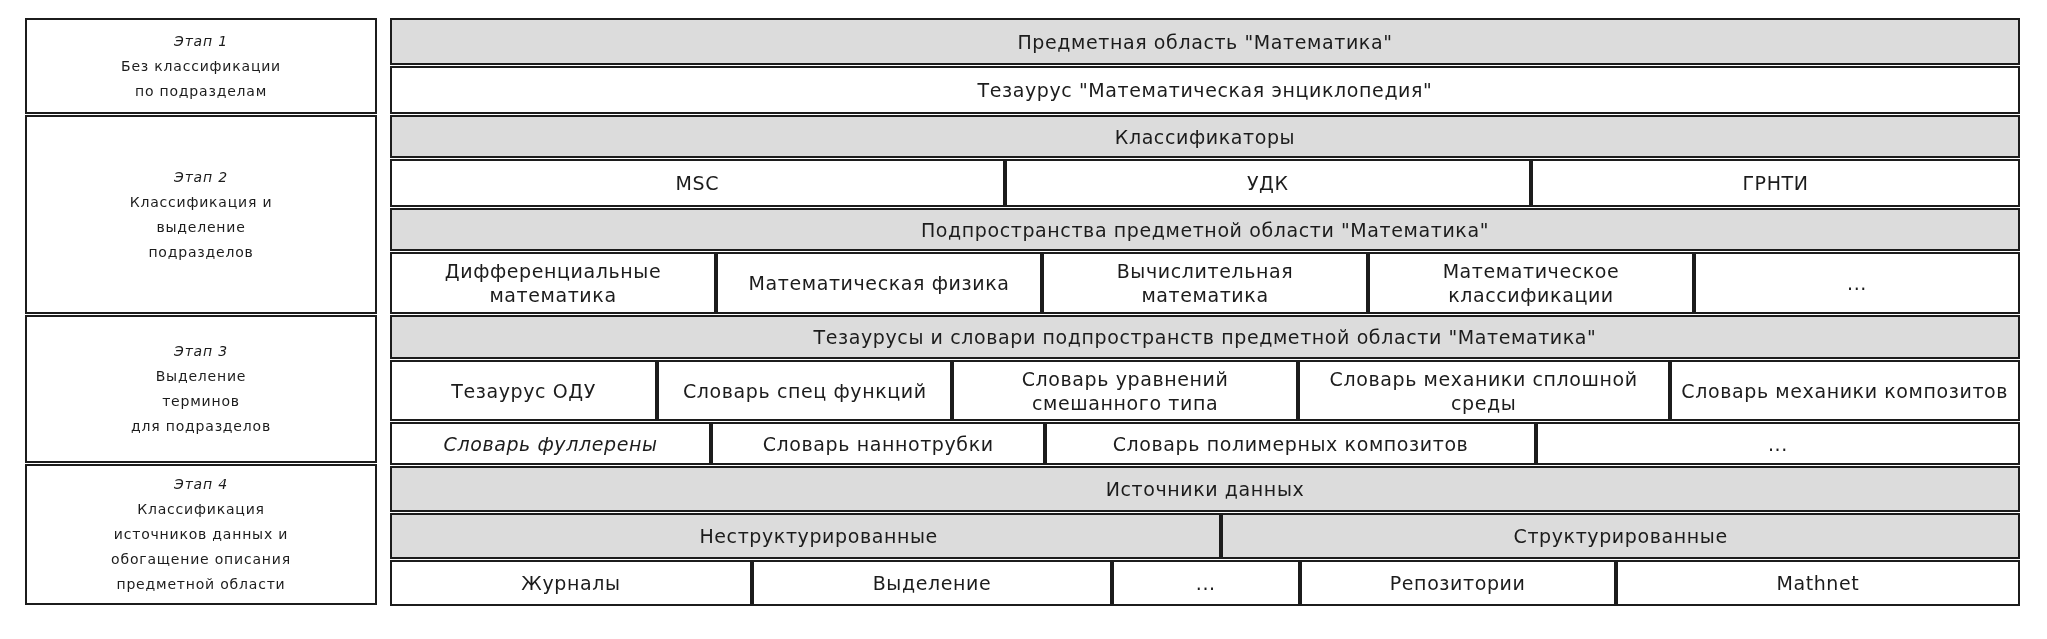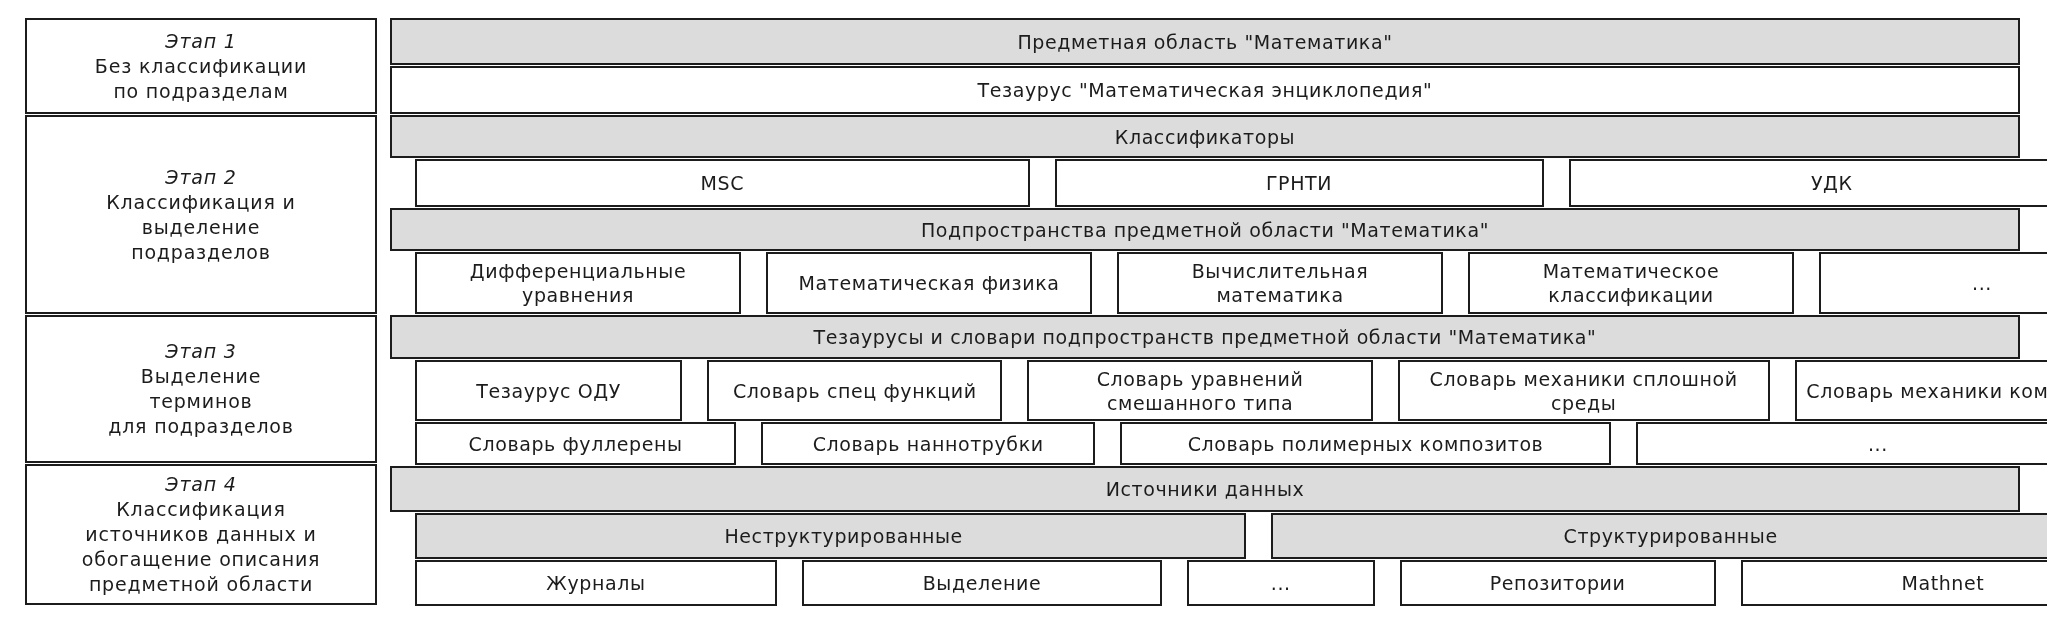--- a/index.html
+++ b/index.html
@@ -25,21 +25,21 @@
     flex: none;
   }
   .stage-box {
     border: 2px solid #1c1c1c;
     background: #ffffff;
     display: flex;
     flex-direction: column;
     align-items: center;
     justify-content: center;
     text-align: center;
-    font-size: 19px;
+    font-size: 14px;
     line-height: 25px;
     letter-spacing: 0.8px;
     padding: 2px 6px;
   }
   .stage-title { font-style: italic; }
   .stage-desc { white-space: pre-line; }
 
   
   .grid-col {
     width: 1630px;
@@ -64,32 +64,32 @@
   .row { display: flex; flex-direction: row; }
   .row .cell { flex: 0 0 auto; }
 
   
   .h-r1  { height: 47px; } .h-r2  { height: 48px; }
   .h-r3  { height: 43px; } .h-r4  { height: 48px; }
   .h-r5  { height: 43px; } .h-r6  { height: 62px; }
   .h-r7  { height: 44px; } .h-r8  { height: 61px; }
   .h-r9  { height: 43px; } .h-r10 { height: 46px; }
   .h-r11 { height: 46px; } .h-r12 { height: 46px; }
-  .row .cell { height: 100%; margin-left: 25px; }
+  .row .cell { height: 100%; }
 
   
   .h-g1 { height: 96px; }  .h-g2 { height: 199px; }
   .h-g3 { height: 148px; } .h-g4 { height: 141px; }
 
   
   .w-msc   { width: 37.7%; } .w-udk   { width: 32.3%; } .w-grnti { width: 30.0%; }
   .w-sub   { width: 20%; }
   .w-v1a { width: 16.4%; } .w-v1b { width: 18.1%; } .w-v1c { width: 21.2%; }
   .w-v1d { width: 22.8%; } .w-v1e { width: 21.5%; }
-  .w-v2a { width: 19.7%; } .w-v2b { width: 20.5%; } .w-v2c { width: 30.1%; } .w-v2d { width: 29.7%; }
+  .w-v2a { width: 19.7%; font-style: italic; } .w-v2b { width: 20.5%; } .w-v2c { width: 30.1%; } .w-v2d { width: 29.7%; }
   .w-st1 { width: 51%; padding-left: 34px; }   .w-st2 { width: 49%; }
   .w-s1 { width: 22.2%; } .w-s2 { width: 22.1%; } .w-s3 { width: 11.5%; }
   .w-s4 { width: 19.4%; } .w-s5 { width: 24.8%; }
 </style>
 </head>
 <body>
 
 <div class="canvas">
 
   <div class="stages-col">
@@ -122,28 +122,28 @@
   <div class="grid-col">
 
     <div class="band gray h-r1">Предметная область "Математика"</div>
 
     <div class="band white h-r2">Тезаурус "Математическая энциклопедия"</div>
 
     <div class="band gray h-r3">Классификаторы</div>
 
     <div class="row h-r4">
       <div class="cell white w-msc">MSC</div>
+      <div class="cell white w-udk">УДК</div>
       <div class="cell white w-grnti">ГРНТИ</div>
-      <div class="cell white w-udk">УДК</div>
     </div>
 
     <div class="band gray h-r5">Подпространства предметной области "Математика"</div>
 
     <div class="row h-r6">
-      <div class="cell white w-sub">Дифференциальные уравнения</div>
+      <div class="cell white w-sub">Дифференциальные математика</div>
       <div class="cell white w-sub">Математическая физика</div>
       <div class="cell white w-sub">Вычислительная математика</div>
       <div class="cell white w-sub">Математическое классификации</div>
       <div class="cell white w-sub">...</div>
     </div>
 
     <div class="band gray h-r7">Тезаурусы и словари подпространств предметной области "Математика"</div>
 
     <div class="row h-r8">
       <div class="cell white w-v1a">Тезаурус ОДУ</div>

